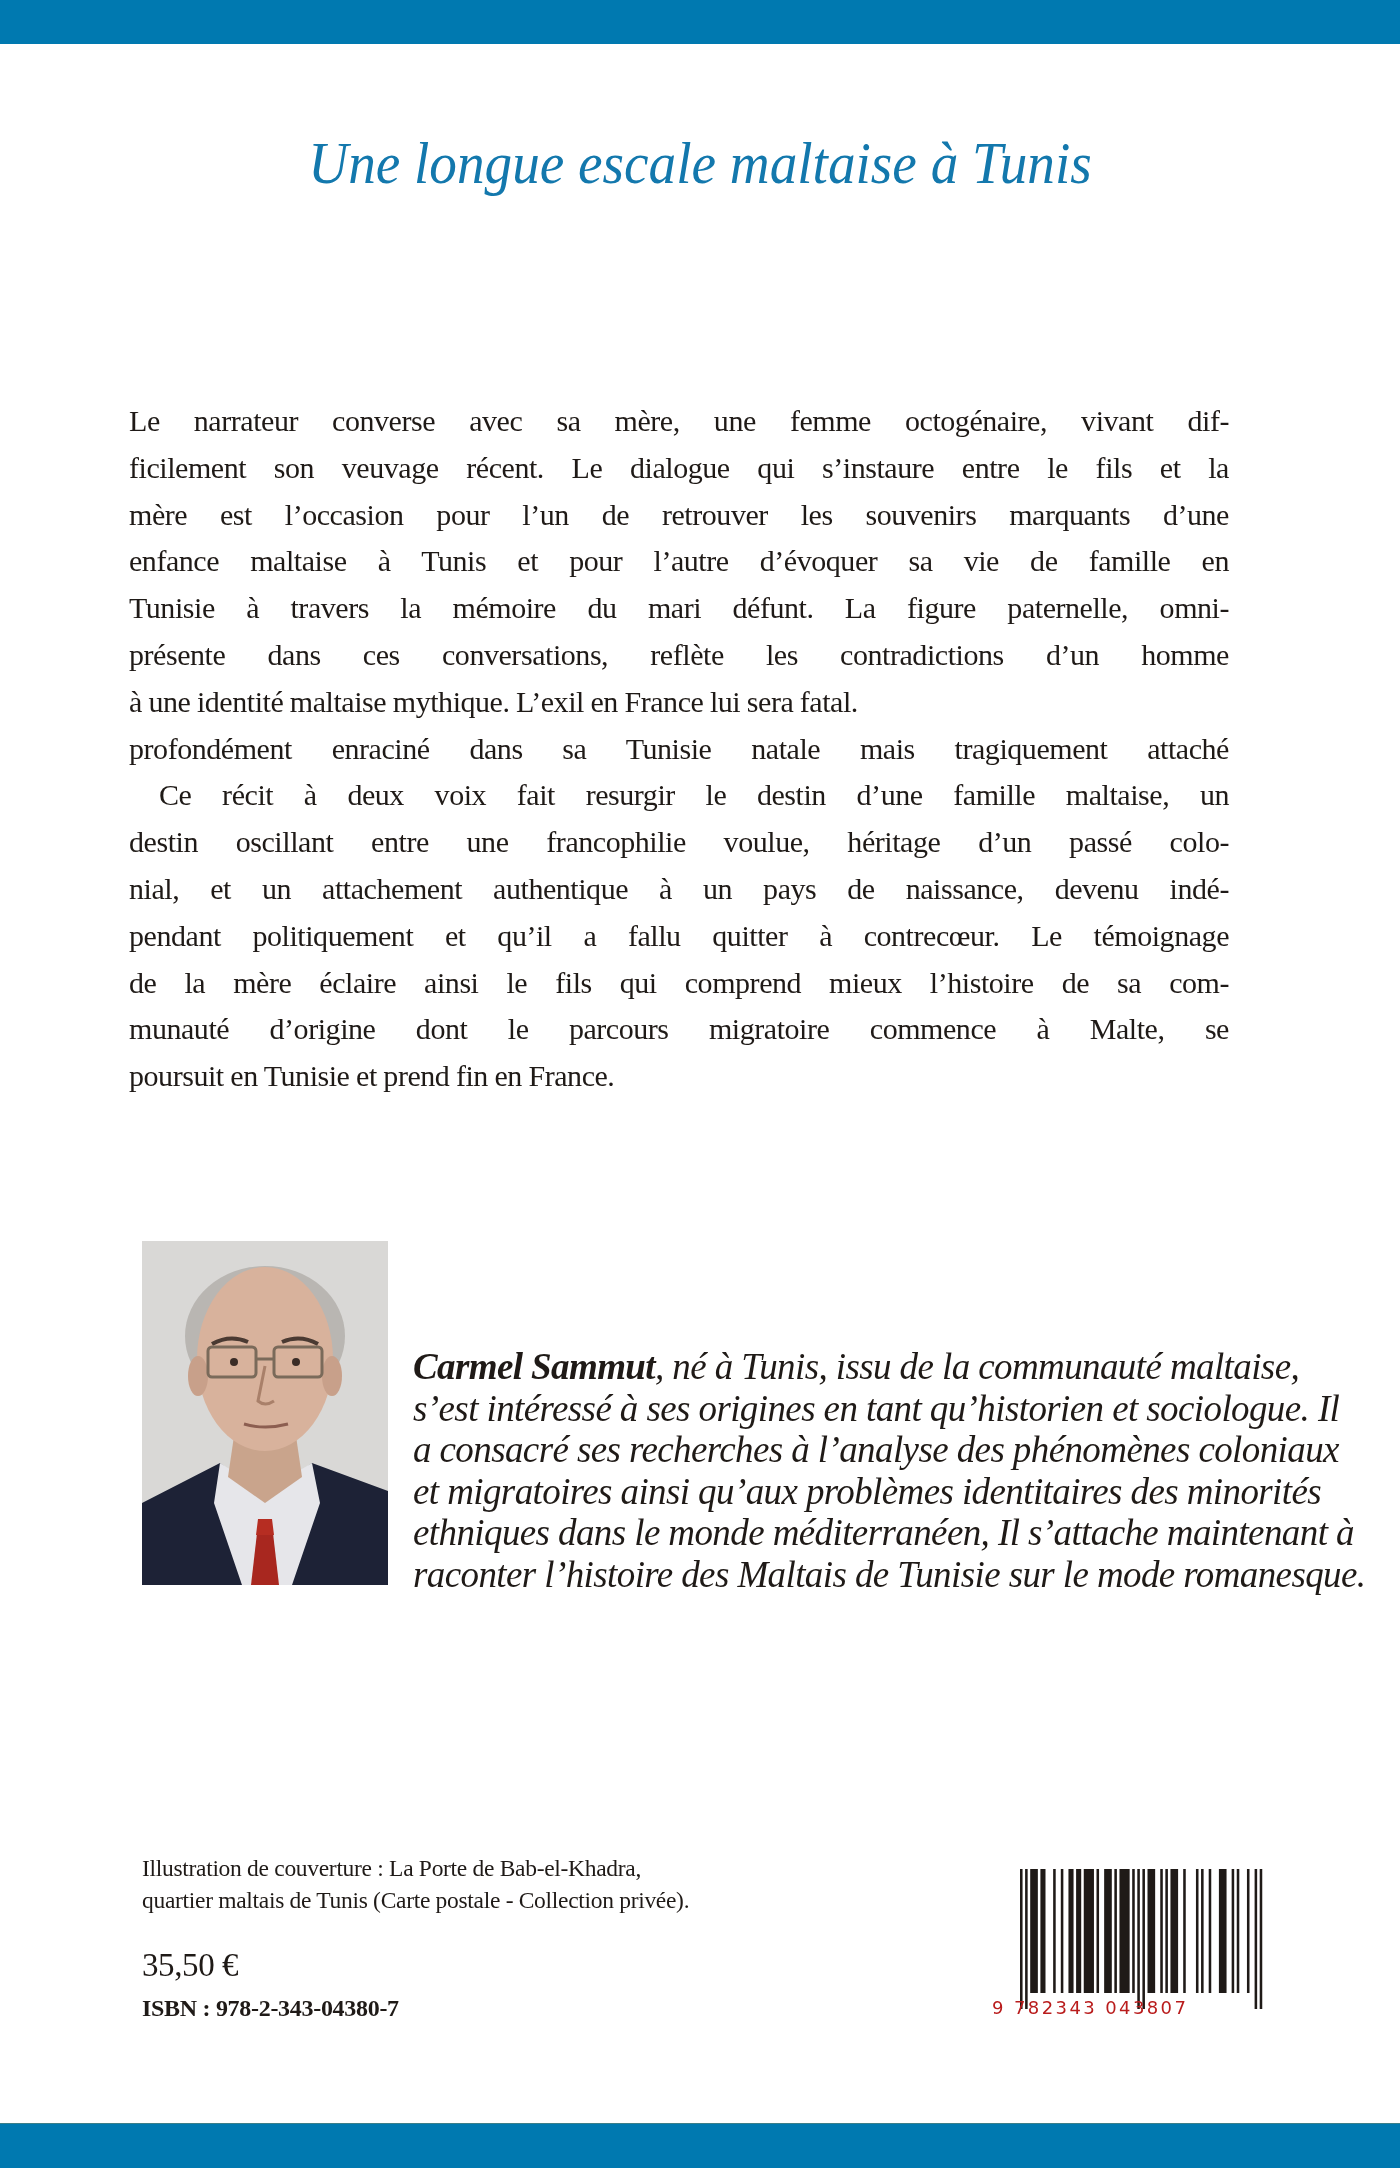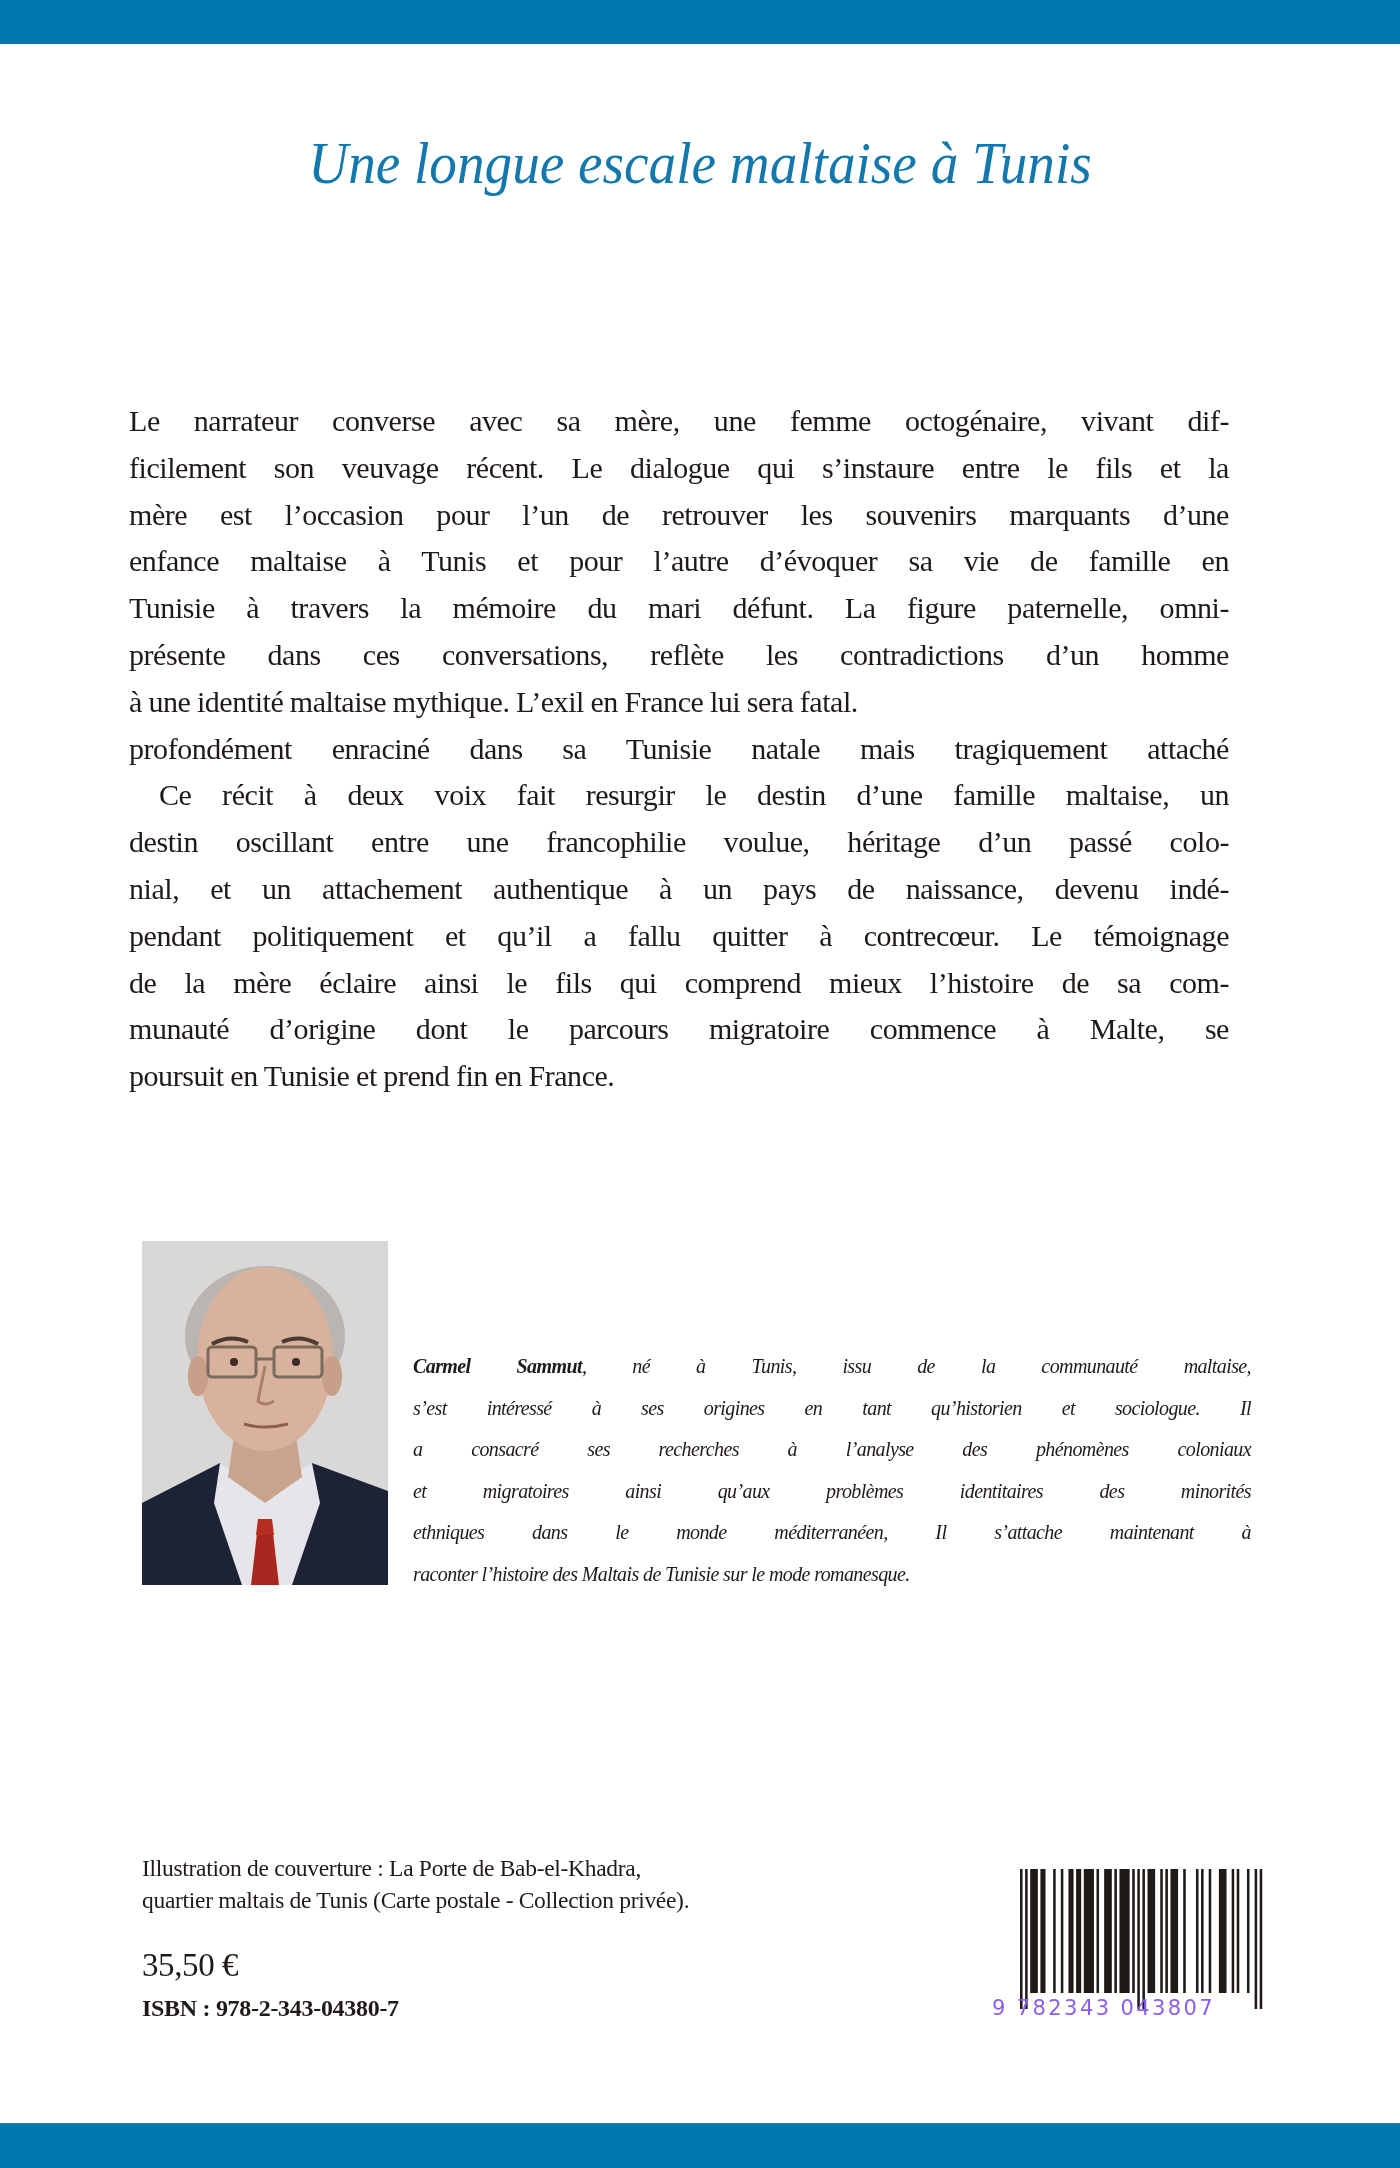--- a/index.html
+++ b/index.html
@@ -29,21 +29,21 @@
     .summary .para2 .line:first-child { text-indent: 30px; font-family: Liberation Serif, serif; }
 
     .photo {
       position: absolute; left: 142px; top: 1241px; width: 246px; height: 344px;
       overflow: hidden; background: #dcdcdc;
     }
     .photo svg { display: block; }
 
     .bio {
       position: absolute; left: 413px; top: 1346px; width: 838px;
-      font-style: italic; font-size: 20px; line-height: 41.5px; letter-spacing: -0.6px;
+      font-style: italic; font-size: 37px; line-height: 41.5px; letter-spacing: -0.6px;
     }
     .bio .line { display: block; text-align: justify; text-align-last: justify; white-space: nowrap; }
     .bio .line.last { text-align-last: left; }
     .bio .author { font-weight: bold; }
 
     .credit {
       position: absolute; left: 142px; top: 1852px; width: 700px;
       font-size: 23.5px; line-height: 32px; letter-spacing: -0.3px;
     }
     .price {
@@ -51,22 +51,22 @@
       font-size: 33px; line-height: 34px; letter-spacing: -0.4px;
     }
     .isbn {
       position: absolute; left: 142px; top: 1992px;
       font-size: 24px; line-height: 32px; letter-spacing: -0.3px; font-weight: bold;
     }
 
     .barcode { position: absolute; left: 1000px; top: 1869px; width: 270px; height: 150px; }
     .barcode-digits {
       position: absolute; left: 992px; top: 1996px; width: 260px;
-      font-family: "DejaVu Sans", sans-serif; font-size: 21px; line-height: 24px;
-      letter-spacing: 2.4px; color: #8b5cf6; white-space: pre;
+      font-family: "DejaVu Sans", sans-serif; font-size: 18px; line-height: 24px;
+      letter-spacing: 2.4px; color: #b91c1c; white-space: pre;
     }
   </style>
 </head>
 <body>
 
 <div class="band top"></div>
 
 <div class="title">Une longue escale maltaise à Tunis</div>
 
 <div class="summary">

